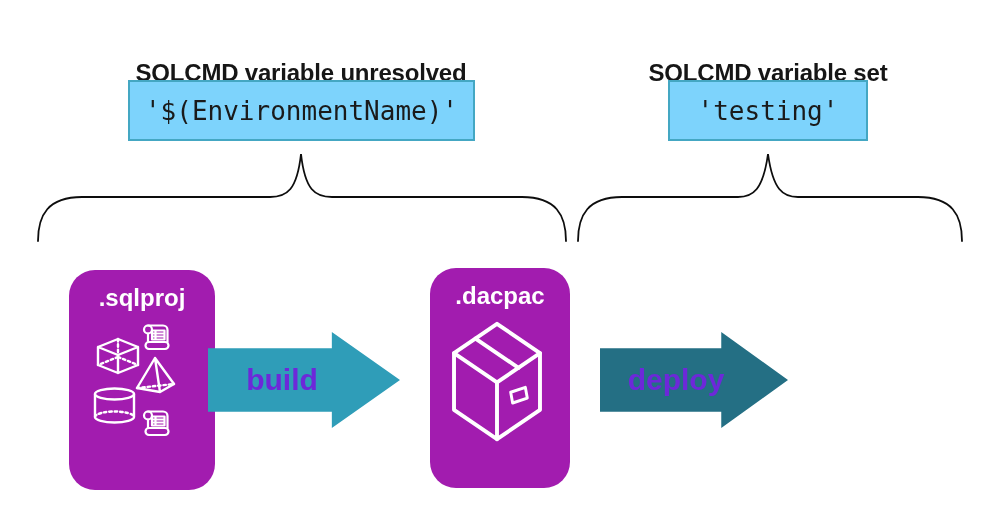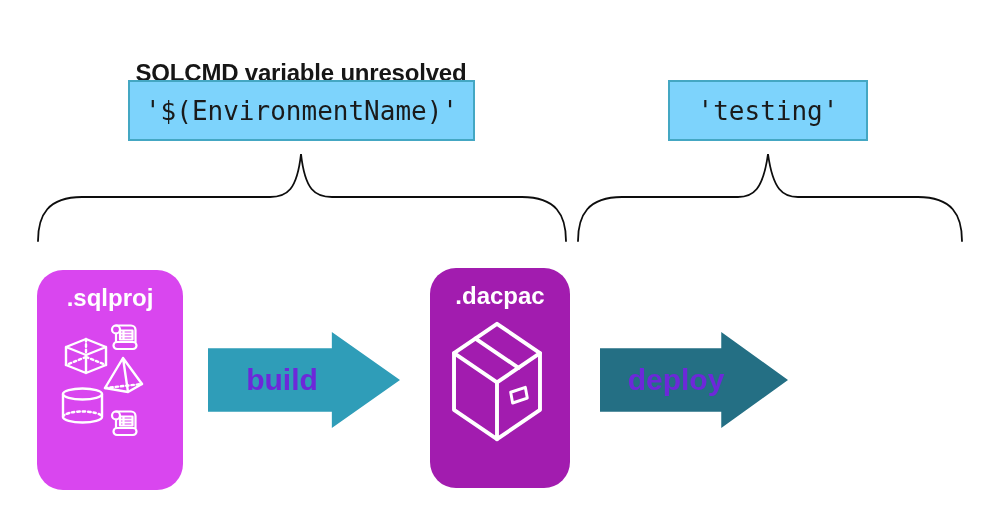--- a/index.html
+++ b/index.html
@@ -48,36 +48,37 @@
   }
   #albl-build{left:212px;}
   #albl-deploy{left:606px;}
 </style>
 </head>
 <body>
 
 <div class="canvas">
 
   <div class="heading" id="h-left">SQLCMD variable unresolved</div>
+  <div class="heading" id="h-right">SQLCMD variable set</div>
 
   <div class="codebox" id="code-left">
     <span>'$(EnvironmentName)'</span>
   </div>
   <div class="codebox" id="code-right">
     <span>'testing'</span>
   </div>
 
   <svg class="braces" viewBox="0 0 1000 522">
     <path d="M 38 241 C 38 215, 48 197, 82 197 L 270 197 C 287 197, 297 190, 301 154
          C 305 190, 315 197, 332 197 L 522 197 C 556 197, 566 215, 566 241"></path>
     <path d="M 578 241 C 578 215, 588 197, 622 197 L 738 197 C 753 197, 763 190, 768 154
          C 773 190, 783 197, 798 197 L 918 197 C 952 197, 962 215, 962 241"></path>
   </svg>
 
-  <div class="node" id="node-sqlproj" style="background: #d946ef;">
+  <div class="node" id="node-sqlproj" style="background: #a21caf; margin-left: 32px;">
     <div class="nlabel">.sqlproj</div>
     <svg style="left:23px;top:50px;" width="85" height="118" viewBox="0 0 85 118">
       <defs>
         <g id="scroll" class="icon-stroke" stroke-width="2.2">
           <circle cx="4" cy="4.5" r="4"></circle>
           <path d="M4 0.5 H19 A4.5 4.5 0 0 1 23.5 5 V17 M4 8.5 V17"></path>
           <rect x="1.5" y="17" width="23" height="7" rx="3.5"></rect>
           <path d="M8 5.5 H20.5 V14.5 H8 Z M8 8.5 H20.5 M8 11.5 H20.5 M11.5 5.5 V14.5"></path>
         </g>
       </defs>

